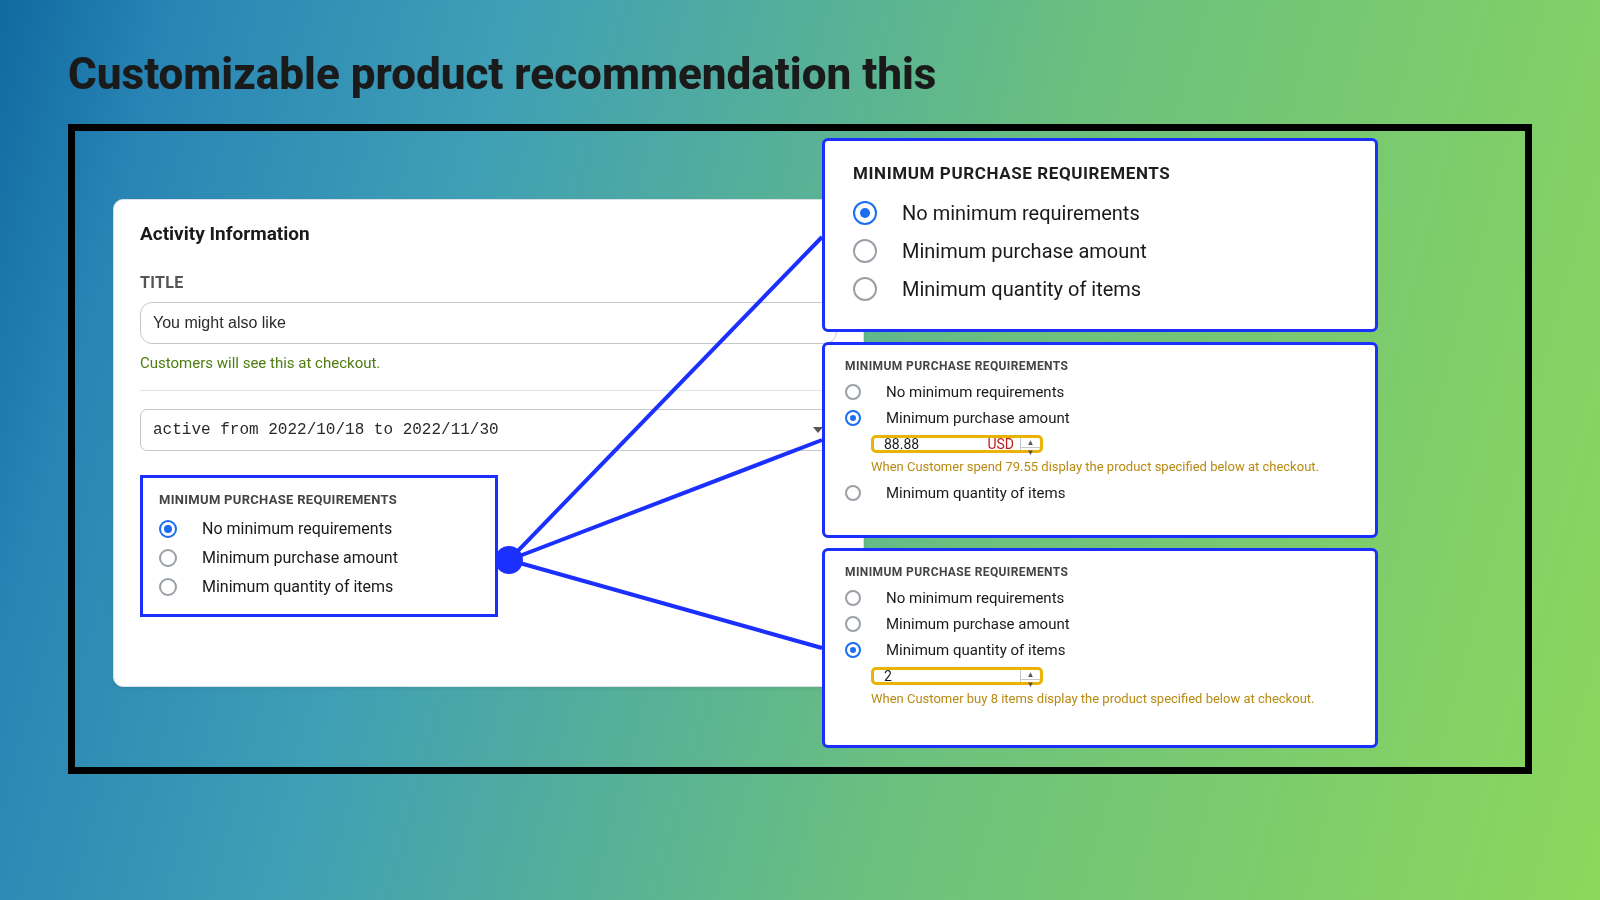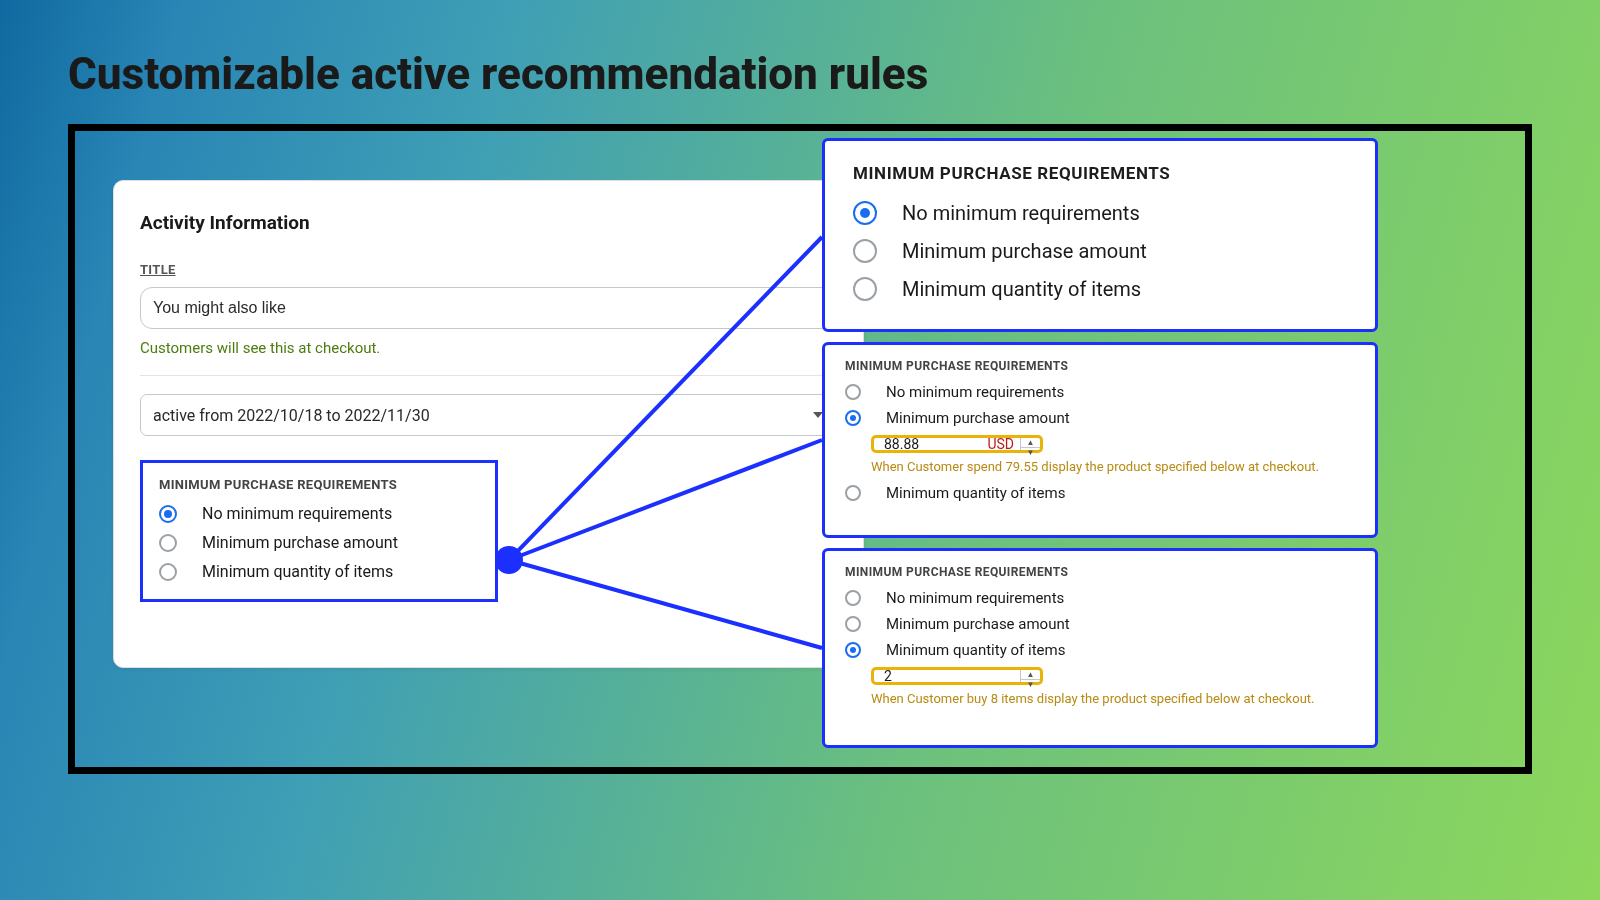--- a/index.html
+++ b/index.html
@@ -14,58 +14,57 @@
       position: absolute; left: 68px; top: 48px;
       font-size: 44px; font-weight: 800; color: #1a1a1a;
     }
     .outer-frame {
       position: absolute; left: 68px; top: 124px;
       width: 1464px; height: 650px;
       border: 7px solid #000;
     }
     
     .left-card {
-      position: absolute; left: 113px; top: 180px;
+      position: absolute; left: 113px; top: 199px;
       width: 751px; height: 488px;
       background: #fff;
       border: 1px solid #dcdfe3;
       border-radius: 10px;
       box-shadow: 0 2px 4px rgba(0,0,0,0.06);
-      padding: 30px 26px 0 26px;
+      padding: 22px 26px 0 26px;
     }
     .left-card .card-heading {
       font-size: 19px; font-weight: 700; color: #1a1a1a;
       margin-bottom: 28px;
     }
     .field-label {
-      font-size: 13px; font-weight: 700; letter-spacing: 0.3px;
+      font-size: 16px; font-weight: 700; letter-spacing: 0.3px;
       color: #555; text-transform: uppercase;
       margin-bottom: 10px;
-      text-decoration: underline;
     }
     .text-input {
       width: 100%; height: 42px;
       border: 1px solid #c4c8cc; border-radius: 12px;
       padding: 0 12px; font-size: 16px; color: #2a2a2a;
       background: #fff;
     }
     .helper {
       font-size: 15px; color: #4d7c0f; margin-top: 10px; margin-bottom: 18px;
     }
     .hr { border: none; border-top: 1px solid #e2e5e8; margin: 0 0 18px 0; }
     .select-wrap {
       position: relative; width: 100%; height: 42px; margin-bottom: 24px;
     }
     .select {
       width: 100%; height: 100%;
       border: 1px solid #c4c8cc; border-radius: 7px;
       background: #fff;
       padding: 0 12px; font-size: 16px; color: #2a2a2a;
       text-align: left;
-      display: flex; align-items: center;
+      display: flex; align-items: center; font-family: Liberation Mono, monospace;
     }
     .select-caret {
       position: absolute; right: 14px; top: 50%; transform: translateY(-50%);
       width: 0; height: 0;
       border-left: 5px solid transparent; border-right: 5px solid transparent;
       border-top: 6px solid #555;
     }
     
     .mpr-box {
       border: 3px solid #1b2fff;
@@ -154,21 +153,21 @@
     }
     
     .svg-layer {
       position: absolute; inset: 0; width: 1600px; height: 900px;
       pointer-events: none;
     }
   </style>
 </head>
 <body>
 
-<div class="page-title">Customizable active recommendation rules</div>
+<div class="page-title">Customizable product recommendation this</div>
 
 <div class="outer-frame"></div>
 
 <div class="left-card">
   <div class="card-heading">Activity Information</div>
 
   <div class="field-label">TITLE</div>
   <input class="text-input" value="You might also like" style="">
   <div class="helper">Customers will see this at checkout.</div>
 

